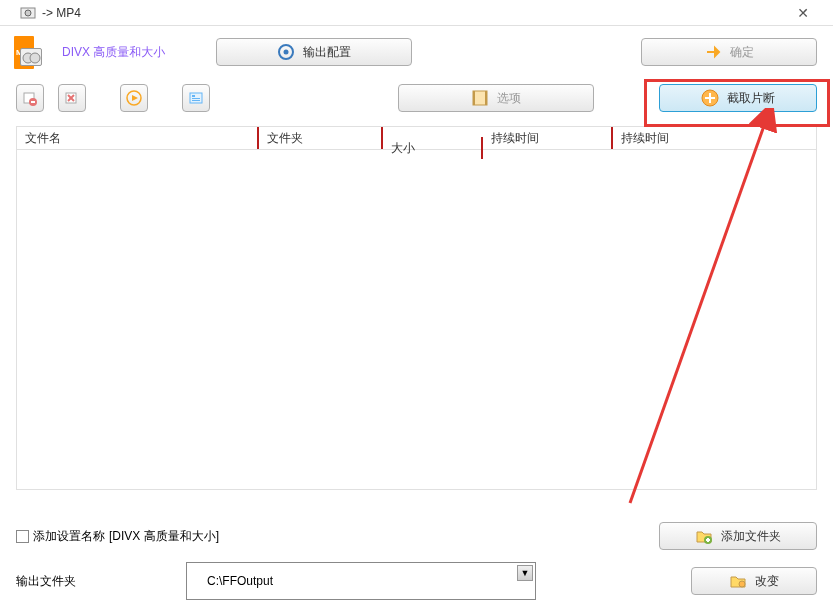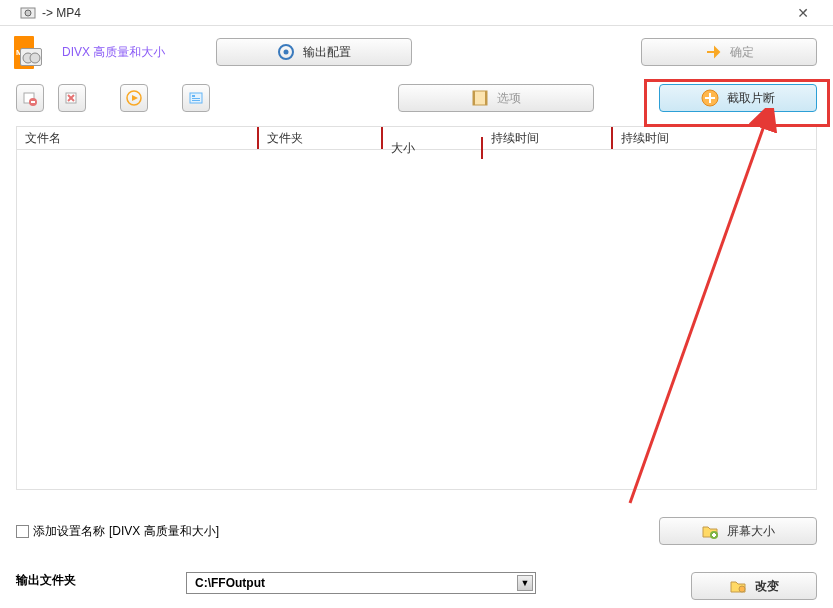--- a/index.html
+++ b/index.html
@@ -134,45 +134,45 @@
     }
     .bottom {
       position: absolute;
       bottom: 8px;
       left: 16px;
       right: 16px;
     }
     .bottom-row {
       display: flex;
       align-items: center;
-      margin-bottom: 27px;
+      margin-bottom: 12px;
       justify-content: space-between;
     }
     .checkbox-wrap {
       display: flex; align-items: center; gap: 4px;
     }
     .checkbox {
       width: 13px; height: 13px;
       border: 1px solid #888;
       background: #fff;
     }
     .output-row {
       display: flex;
+      align-items: center;
       gap: 10px;
-      font-weight: bold;
     }
     .output-label { width: 160px; }
     .combo {
       flex: 0 0 350px;
-      height: 22px;
+      height: 38px;
       border: 1px solid #888;
       background: #fff;
       display: flex;
       align-items: center;
-      padding: 0 8px;
+      padding: 0 20px;
       font-size: 12px;
       position: relative;
     }
     .combo .drop {
       position: absolute; right: 2px; top: 2px;
       width: 16px; height: 16px;
       background: linear-gradient(#f0f0f0,#d0d0d0);
       border: 1px solid #999;
       display:flex; align-items:center; justify-content:center;
       font-size: 9px;
@@ -305,21 +305,21 @@
     <div style="flex:1"></div>
     <div class="btn wide" style="width:158px">
       <span class="icon">
         <svg width="18" height="18" viewBox="0 0 18 18">
           <path d="M2 5 L7 5 L9 7 L16 7 L16 15 L2 15 Z" fill="#ffd966" stroke="#c49a4a"></path>
           <circle cx="13" cy="13" r="4" fill="#7cb342"></circle>
           <rect x="12" y="11" width="2" height="4" fill="#fff"></rect>
           <rect x="11" y="12" width="4" height="2" fill="#fff"></rect>
         </svg>
       </span>
-      <span>屏幕大小</span>
+      <span>添加文件夹</span>
     </div>
   </div>
   <div class="output-row">
     <span class="output-label">输出文件夹</span>
     <div class="combo">
       <span>C:\FFOutput</span>
       <div class="drop">▼</div>
     </div>
     <div style="flex:1"></div>
     <div class="btn wide" style="width:126px">

